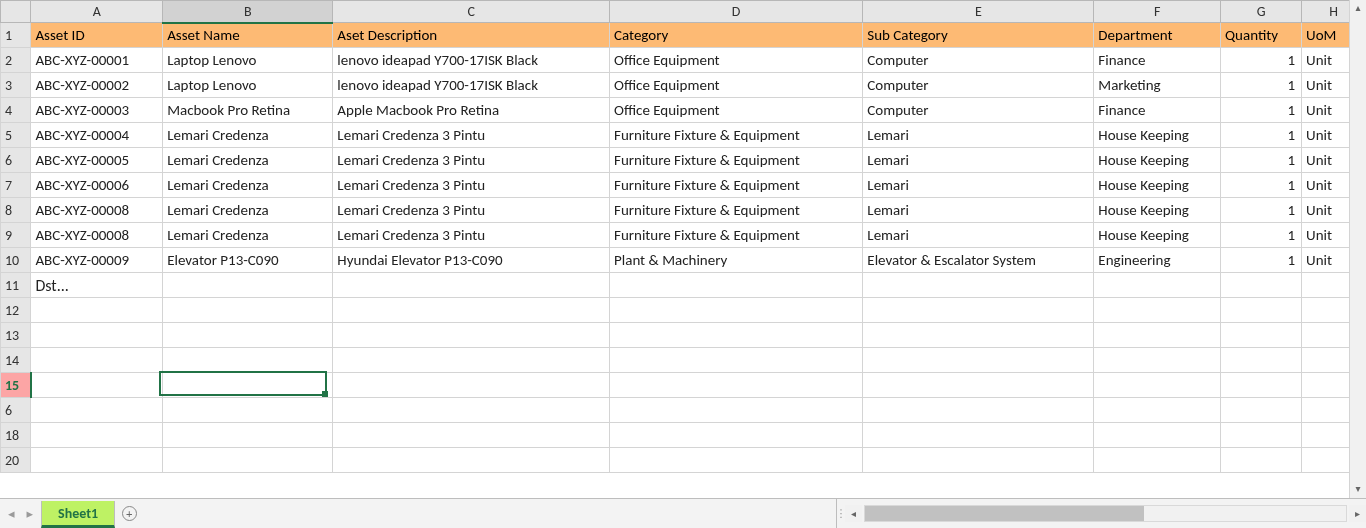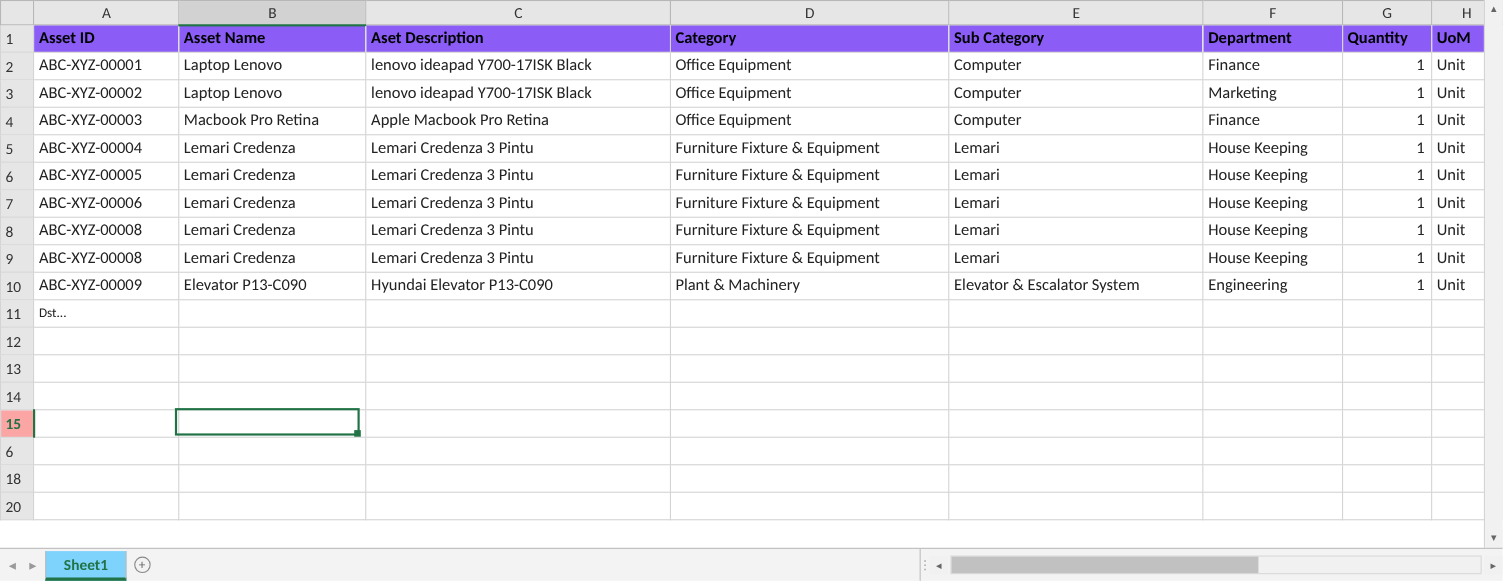--- a/index.html
+++ b/index.html
@@ -61,31 +61,31 @@
     width: 30px;
   }
   td.rowhdr.sel {
     background: #fca5a5;
     border-right: 2px solid #217346;
     color: #217346;
     font-weight: 600;
   }
   
   tr.datahdr td.cell {
-    background: #8b5cf6;
-    font-weight: 700;
+    background: #fdba74;
+    font-weight: 400;
     color: #000;
   }
   
   td.cell {
     background: #fff;
     font-size: 15px;
   }
   td.cell.num { text-align: right; padding-right: 6px; }
-  td.cell.small { font-size: 12px; }
+  td.cell.small { font-size: 16px; }
   
   .active-cell {
     position: absolute;
     border: 2px solid #217346;
     pointer-events: none;
     z-index: 10;
   }
   .active-cell::after {
     content: "";
     position: absolute;
@@ -132,21 +132,21 @@
     color: #9a9a9a;
     font-size: 13px;
     user-select: none;
   }
   .tabs {
     display: flex;
     align-items: flex-end;
   }
   .tab {
     padding: 4px 16px 3px;
-    background: #7dd3fc;
+    background: #bef264;
     border: 1px solid #bdbdbd;
     border-top: none;
     border-bottom: 3px solid #217346;
     font-size: 14px;
     font-weight: 600;
     color: #217346;
     margin-top: -1px;
   }
   .addtab {
     width: 28px;

